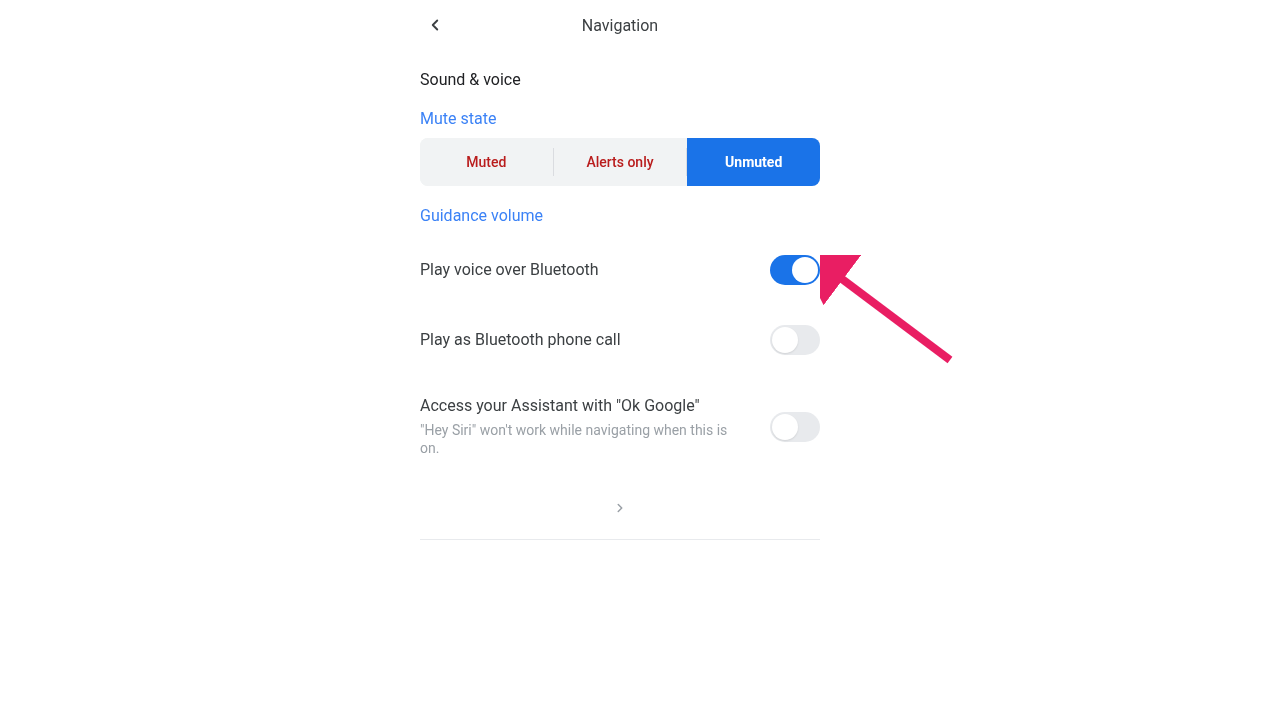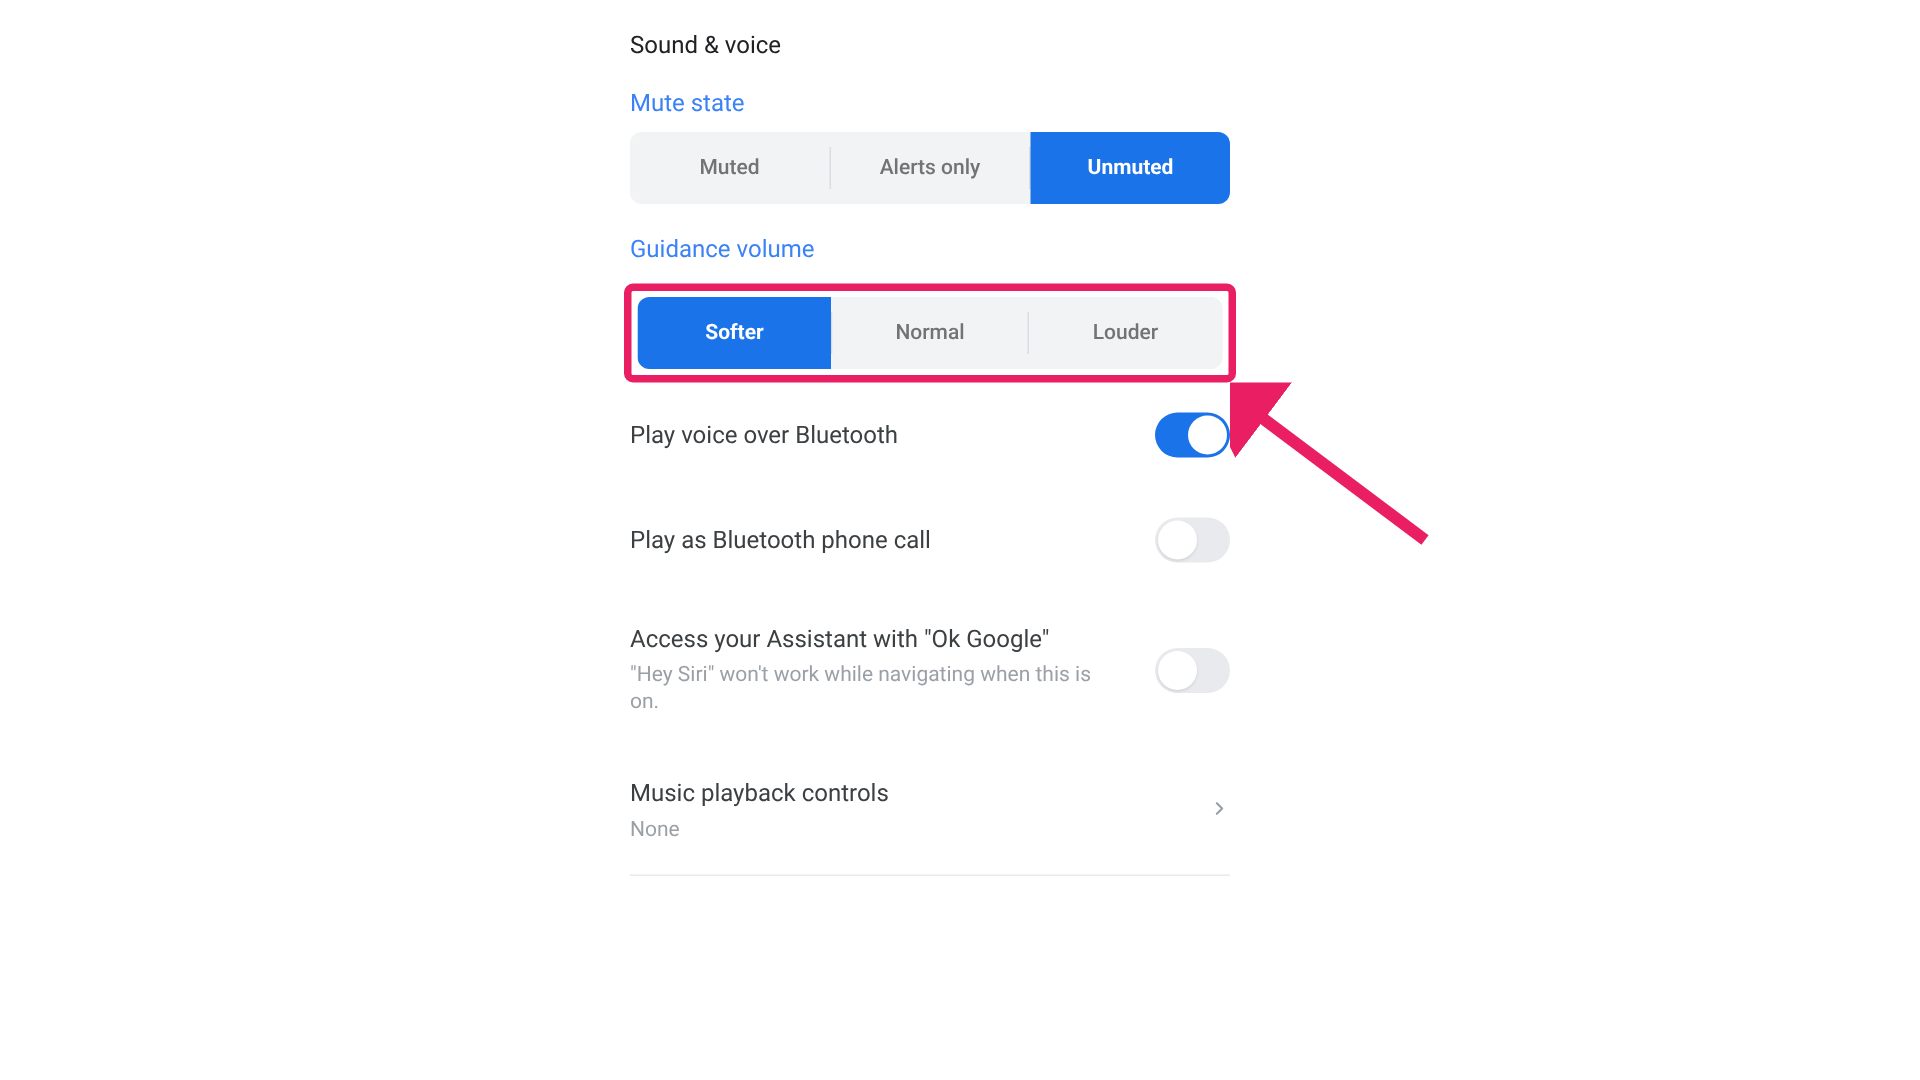--- a/index.html
+++ b/index.html
@@ -66,21 +66,21 @@
       overflow: hidden;
       background: #f1f3f4;
       height: 48px;
     }
     .segmented-btn {
       flex: 1;
       display: flex;
       align-items: center;
       justify-content: center;
       font-size: 14px;
-      color: #737373;
+      color: #b91c1c;
       font-weight: 500;
       background: #f1f3f4;
       border: none;
       cursor: pointer;
     }
     .segmented-btn.selected {
       background: #1a73e8;
       color: #ffffff;
       font-weight: bold;
     }
@@ -162,42 +162,41 @@
     .annotation-arrow {
       position: absolute;
       pointer-events: none;
     }
   </style>
 </head>
 <body>
 
 <div class="screen">
 
+  <div class="header">
+    <div class="back-btn">
+      <svg width="18" height="18" viewBox="0 0 24 24" fill="none" stroke="#3c4043" stroke-width="2.5" stroke-linecap="round" stroke-linejoin="round">
+          <polyline points="15 18 9 12 15 6"></polyline>
+        </svg>
+    </div>
+    <div class="header-title">Navigation</div>
+  </div>
 
   <div class="section-heading">Sound &amp; voice</div>
 
   <div class="sub-label">Mute state</div>
   <div class="segmented">
     <button class="segmented-btn">Muted</button>
     <div class="segmented-divider"></div>
     <button class="segmented-btn">Alerts only</button>
     <div class="segmented-divider"></div>
     <button class="segmented-btn selected">Unmuted</button>
   </div>
 
   <div class="sub-label" style="margin-top:12px;">Guidance volume</div>
-  <div class="highlight-box">
-    <div class="segmented">
-      <button class="segmented-btn selected">Softer</button>
-      <div class="segmented-divider"></div>
-      <button class="segmented-btn">Normal</button>
-      <div class="segmented-divider"></div>
-      <button class="segmented-btn">Louder</button>
-    </div>
-  </div>
 
   <div class="row">
     <div class="row-text">
       <div class="row-title">Play voice over Bluetooth</div>
     </div>
     <div class="toggle on">
       <div class="knob"></div>
     </div>
   </div>
 
@@ -214,24 +213,20 @@
     <div class="row-text">
       <div class="row-title">Access your Assistant with "Ok Google"</div>
       <div class="row-subtitle">"Hey Siri" won't work while navigating when this is on.</div>
     </div>
     <div class="toggle off">
       <div class="knob"></div>
     </div>
   </div>
 
   <div class="row">
-    <div class="row-text">
-      <div class="row-title">Music playback controls</div>
-      <div class="row-subtitle">None</div>
-    </div>
     <div class="chevron-right">
       <svg width="14" height="14" viewBox="0 0 24 24" fill="none" stroke="#9aa0a6" stroke-width="2.5" stroke-linecap="round" stroke-linejoin="round">
           <polyline points="9 18 15 12 9 6"></polyline>
         </svg>
     </div>
   </div>
 
   <div class="divider"></div>
 
 

